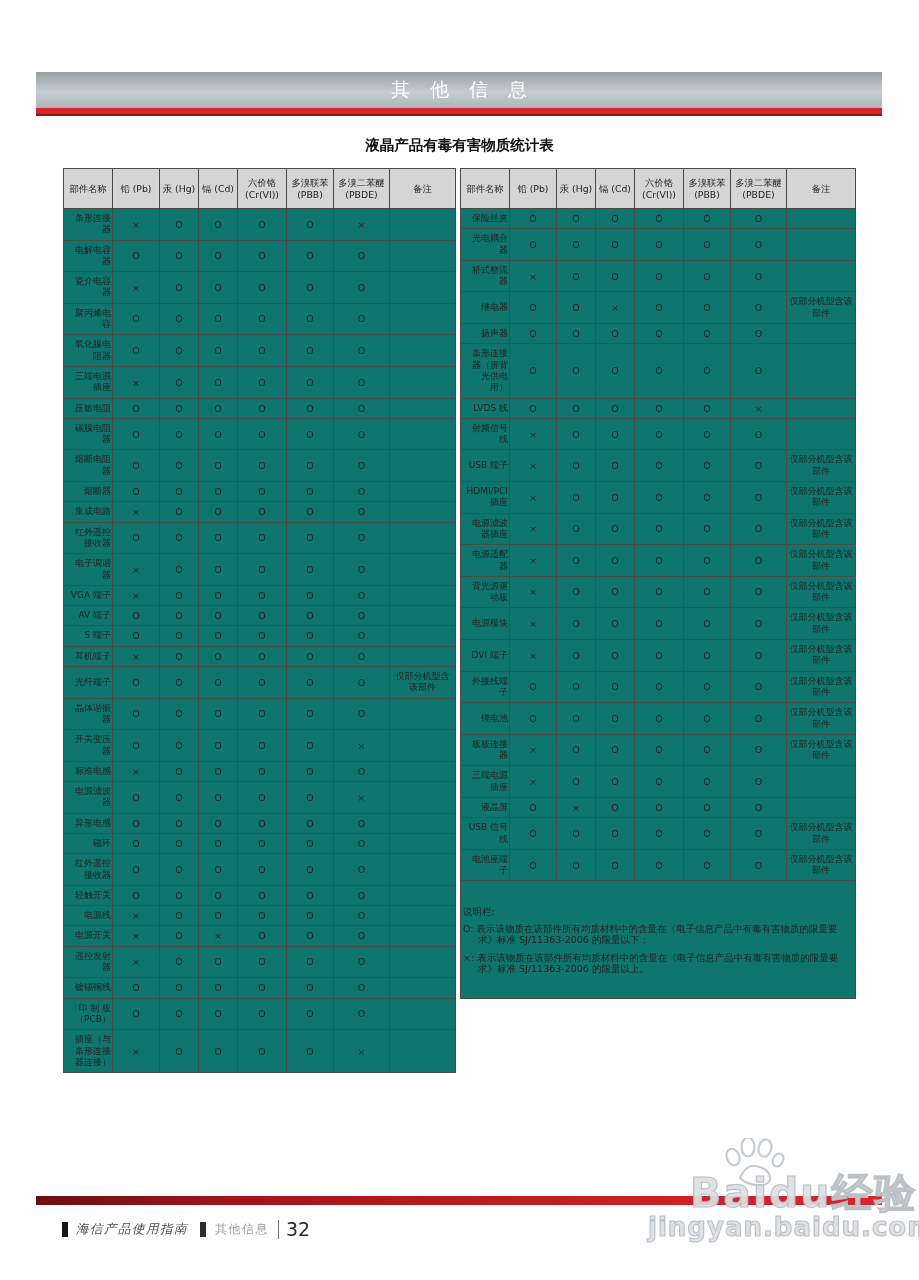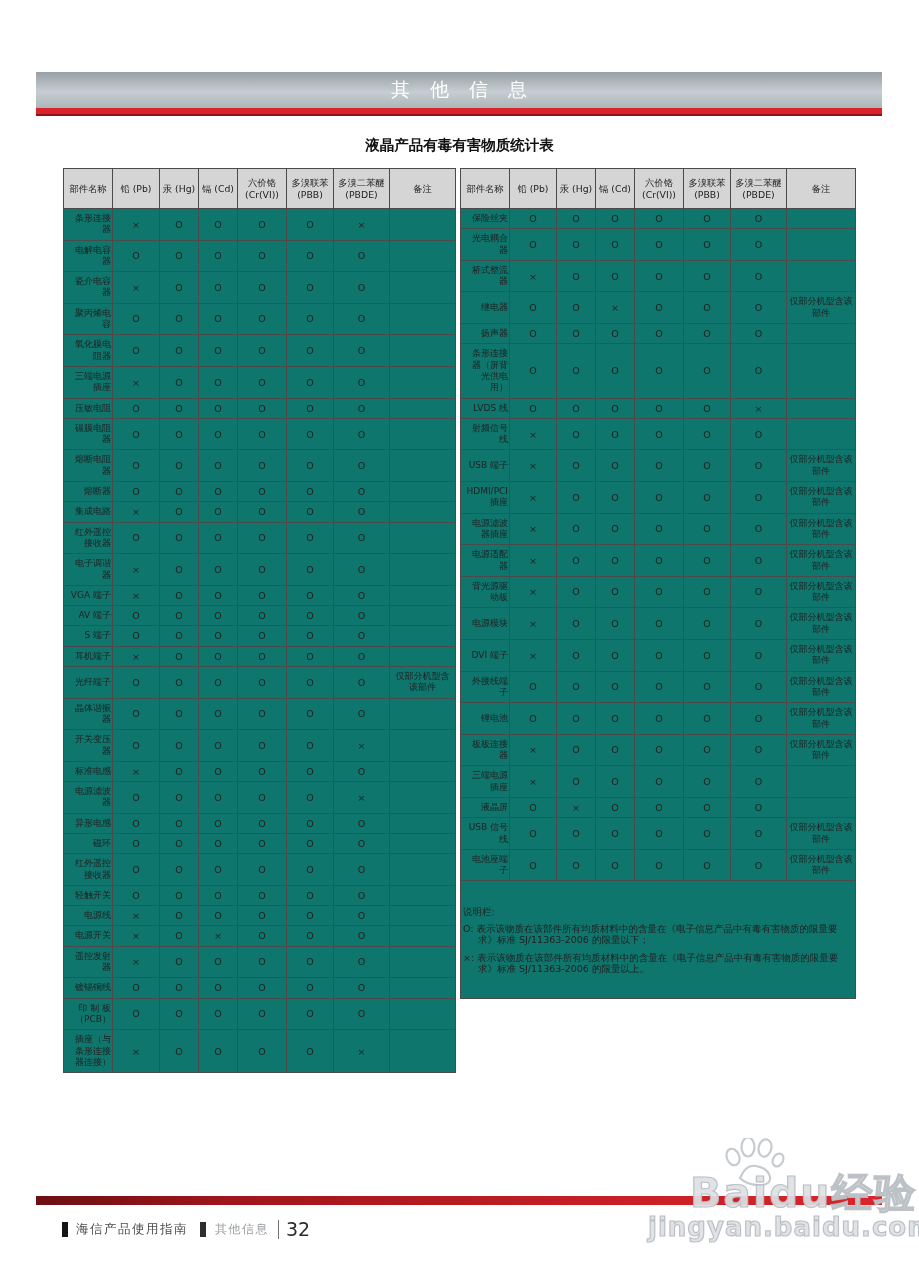--- a/index.html
+++ b/index.html
@@ -37,21 +37,21 @@
   .note-line { margin-top:6px; padding-left:15px; text-indent:-15px; }
 
   
   .footer-bar { position:absolute; left:36px; top:1196px; width:846px; height:9px;
     z-index:1;
     background:linear-gradient(90deg,#6c0f13 0%,#9e151b 22%,#c41f25 65%,#da242b 100%); }
   .footer-text { position:absolute; left:62px; top:1218px; height:22px;
     display:flex; align-items:center; }
   .fbar1 { width:6px; height:15px; background:#151515; margin-right:8px; }
   .fbar2 { width:6px; height:15px; background:#2e2e2e; margin:0 9px 0 12px; }
-  .f-manual { font-size:12.5px; color:#4d4d4d; letter-spacing:1.5px; }
+  .f-manual { font-size:12.5px; color:#4d4d4d; letter-spacing:1.5px;font-style:italic; }
   .f-section { font-size:12px; color:#9aa0a3; letter-spacing:1.5px; }
   .f-sep { width:1px; height:19px; background:#707070; margin:0 7px 0 9px; }
   .f-page { font-size:19px; color:#2b2b2b; }
 
   
   .wm { position:absolute; z-index:3; font-weight:bold;
     color:rgba(226,229,232,0.82);
     -webkit-text-stroke:1.2px rgba(184,189,194,0.9);
     text-shadow:0 0 1px rgba(180,185,190,0.6); }
   .wm-main { left:650px; top:1166px; font-size:41px; letter-spacing:2px;margin-left:40px; }

